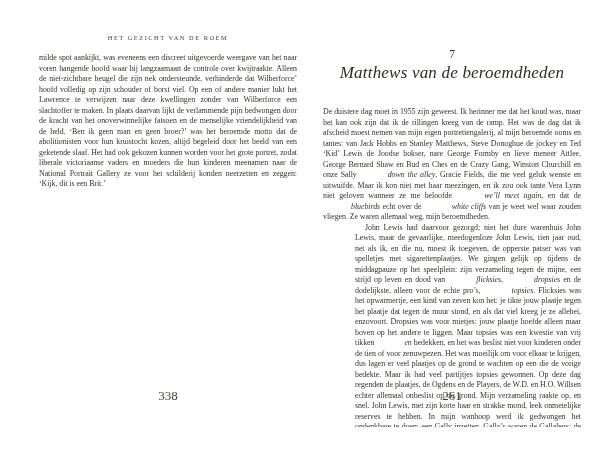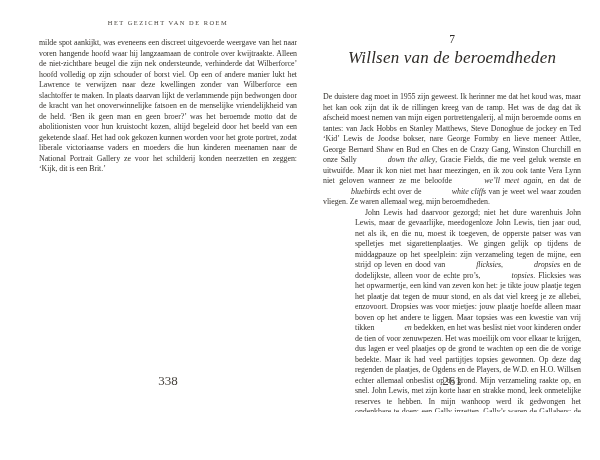--- a/index.html
+++ b/index.html
@@ -8,21 +8,21 @@
     background: #ffffff;
     font-family: "Liberation Serif", serif;
   }
   .spread {
     position: relative;
     width: 600px; height: 460px;
     background: var(--background, #ffffff);
     overflow: hidden;
   }
   .page {
-    position: absolute; top: 0; height: 412px;
+    position: absolute; top: 15px; height: 412px;
     overflow: hidden;
   }
   .page--left  { left: 39px;  width: 258px; }
   .page--right { left: 323px; width: 258px; }
 
   .running-header {
     margin-top: 19px;
     text-align: center;
     font-size: 6.4px;
     letter-spacing: 1.5px;
@@ -78,21 +78,21 @@
   <div class="page page--left">
     <div class="running-header">HET GEZICHT VAN DE ROEM</div>
     <div class="body-text">
         <p><span>milde spot aankijkt, was eveneens een discreet uitgevoerde weergave van het naar voren hangende hoofd waar hij langzaamaan de controle over kwijtraakte. Alleen de niet-zichtbare beugel die zijn nek ondersteunde, verhinderde dat Wilberforce’ hoofd volledig op zijn schouder of borst viel. Op een of andere manier lukt het Lawrence te verwijzen naar deze kwellingen zonder van Wilberforce een slachtoffer te maken. In plaats daarvan lijkt de verlammende pijn bedwongen door de kracht van het onoverwinnelijke fatsoen en de menselijke vriendelijkheid van de held. ‘Ben ik geen man en geen broer?’ was het beroemde motto dat de abolitionisten voor hun kruistocht kozen, altijd begeleid door het beeld van een geketende slaaf. Het had ook gekozen kunnen worden voor het grote portret, zodat liberale victoriaanse vaders en moeders die hun kinderen meenamen naar de National Portrait Gallery ze voor het schilderij konden neerzetten en zeggen: ‘Kijk, dit is een Brit.’</span></p>
       </div>
     <div class="page-number">338</div>
   </div>
 
   <div class="page page--right">
     <div class="chapter-number">7</div>
-    <div class="chapter-title">Willsen van de beroemdheden</div>
+    <div class="chapter-title">Matthews van de beroemdheden</div>
     <div class="body-text">
         <p><span>De duistere dag moet in 1955 zijn geweest. Ik herinner me dat het koud was, maar het kan ook zijn dat ik de rillingen kreeg van de ramp. Het was de dag dat ik afscheid moest nemen van mijn eigen portrettengalerij, al mijn beroemde ooms en tantes: van Jack Hobbs en Stanley Matthews, Steve Donoghue de jockey en Ted ‘Kid’ Lewis de Joodse bokser, nare George Formby en lieve meneer Attlee, George Bernard Shaw en Bud en Ches en de Crazy Gang, Winston Churchill en onze Sally </span><i>down the alley</i><span>, Gracie Fields, die me veel geluk wenste en uitwuifde. Maar ik kon niet met haar meezingen, en ik zou ook tante Vera Lynn niet geloven wanneer ze me beloofde </span><i>we’ll meet again</i><span>, en dat de </span><i>bluebirds</i><span> echt over de </span><i>white cliffs</i><span> van je weet wel waar zouden vliegen. Ze waren allemaal weg, mijn beroemdheden.</span></p>
         <p class="indent"><span>John Lewis had daarvoor gezorgd; niet het dure warenhuis John Lewis, maar de gevaarlijke, meedogenloze John Lewis, tien jaar oud, net als ik, en die nu, moest ik toegeven, de opperste patser was van spelletjes met sigarettenplaatjes. We gingen gelijk op tijdens de middagpauze op het speelplein: zijn verzameling tegen de mijne, een strijd op leven en dood van </span><i>flicksies</i><span>, </span><i>dropsies</i><span> en de dodelijkste, alleen voor de echte pro’s, </span><i>topsies</i><span>. Flicksies was het opwarmertje, een kind van zeven kon het: je tikte jouw plaatje tegen het plaatje dat tegen de muur stond, en als dat viel kreeg je ze allebei, enzovoort. Dropsies was voor mietjes: jouw plaatje hoefde alleen maar boven op het andere te liggen. Maar topsies was een kwestie van vrij tikken </span><i>en</i><span> bedekken, en het was beslist niet voor kinderen onder de tien of voor zenuwpezen. Het was moeilijk om voor elkaar te krijgen, dus lagen er veel plaatjes op de grond te wachten op een die de vorige bedekte. Maar ik had veel partijtjes topsies gewonnen. Op deze dag regenden de plaatjes, de Ogdens en de Players, de W.D. en H.O. Willsen echter allemaal onbeslist op de grond. Mijn verzameling raakte op, en snel. John Lewis, met zijn korte haar en strakke mond, leek onmetelijke reserves te hebben. In mijn wanhoop werd ik gedwongen het ondenkbare te doen: een Gally inzetten. Gally’s waren de Gallahers: de dikste, stijfste, mooiste sigarettenplaatjes van allemaal, sterk genoeg om het gebod van een tienjarige tik uit te voeren. Ik had er nog zes. Ik zette alles op alles.</span></p>
       </div>
     <div class="page-number">261</div>
   </div>
 
 </div>
 
 </body></html>

